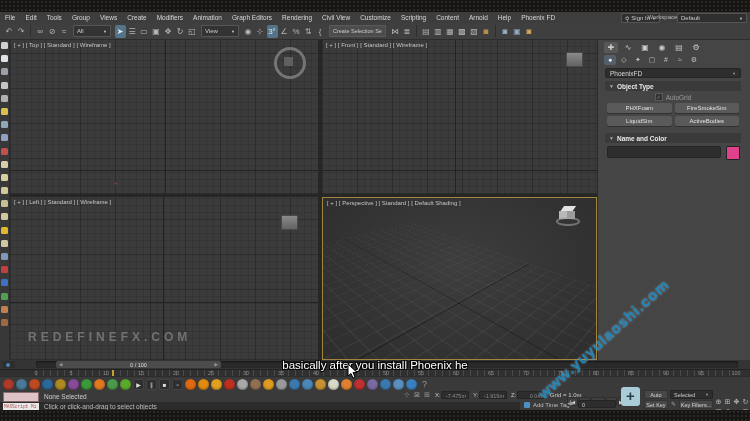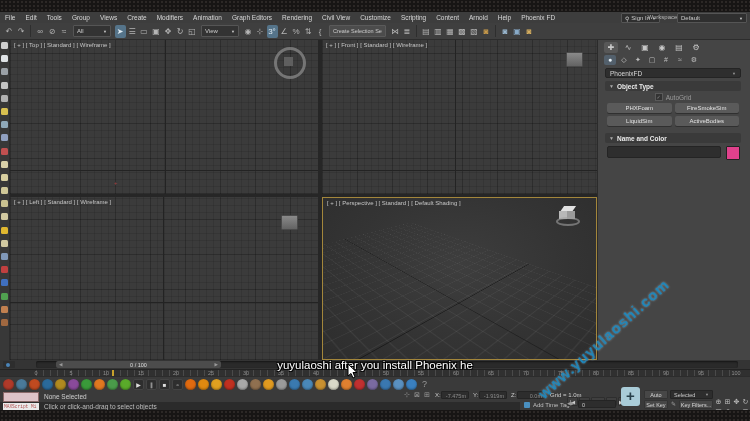--- a/index.html
+++ b/index.html
@@ -243,20 +243,21 @@
     <div class="axisv" style="left:133px;"></div>
     <div class="axish" style="top:130px;"></div>
     <div class="vc-sq" style="right:14px;top:12px;"></div>
   </div>
 
   <div class="vp abs" style="left:10px;top:197px;width:308px;height:163px;">
     <div class="vp-label">[ + ] [ Left ] [ Standard ] [ Wireframe ]</div>
     <div class="axisv" style="left:153px;"></div>
     <div class="axish" style="top:105px;"></div>
     <div class="vc-sq" style="right:20px;top:18px;"></div>
+    <div class="wm-vp">REDEFINEFX.COM</div>
   </div>
 
   <div class="vp-persp abs" style="left:322px;top:197px;width:275px;height:163px;overflow:hidden;">
     <div class="floor">
         <div class="fx"></div>
         <div class="fy"></div>
       </div>
     <div class="vp-label">[ + ] [ Perspective ] [ Standard ] [ Default Shading ]</div>
     <div class="vc-3d">
       <div class="t"></div>
@@ -421,21 +422,21 @@
     <span style="font-size:4px;color:#999;">▼</span>
   </div>
   <span class="abs dimicon" style="left:671px;top:400px;font-size:6px;">✎</span>
   <div class="tbtn" style="left:679px;top:400px;width:34px;">Key Filters...</div>
 
   <div class="abs" style="left:714px;top:390px;white-space:nowrap;"><span class="navico">⊕</span><span class="navico">⊞</span><span class="navico">✥</span><span class="navico">↻</span></div>
   <div class="abs" style="left:714px;top:400px;white-space:nowrap;"><span class="navico">◪</span><span class="navico">⟲</span><span class="navico">⌂</span><span class="navico">⊡</span></div>
 
   <div class="abs dots" style="left:0;top:410px;width:750px;height:11px;"></div>
 
-  <div class="abs sub-en">yuyulaoshi after you install Phoenix he</div>
+  <div class="abs sub-en">basically after you install Phoenix he</div>
 
   <div class="abs wm-diag" style="color: rgb(27, 135, 189);">www.yuyulaoshi.com</div>
 
   <svg class="abs cursor" width="11" height="16" viewBox="0 0 11 16">
     <polygon points="1,1 1,13 4,10.5 6,15 8,14 6,9.5 10,9.5" fill="#fff" stroke="#000" stroke-width="1"></polygon>
   </svg>
 
 </div>
 
 </body></html>

